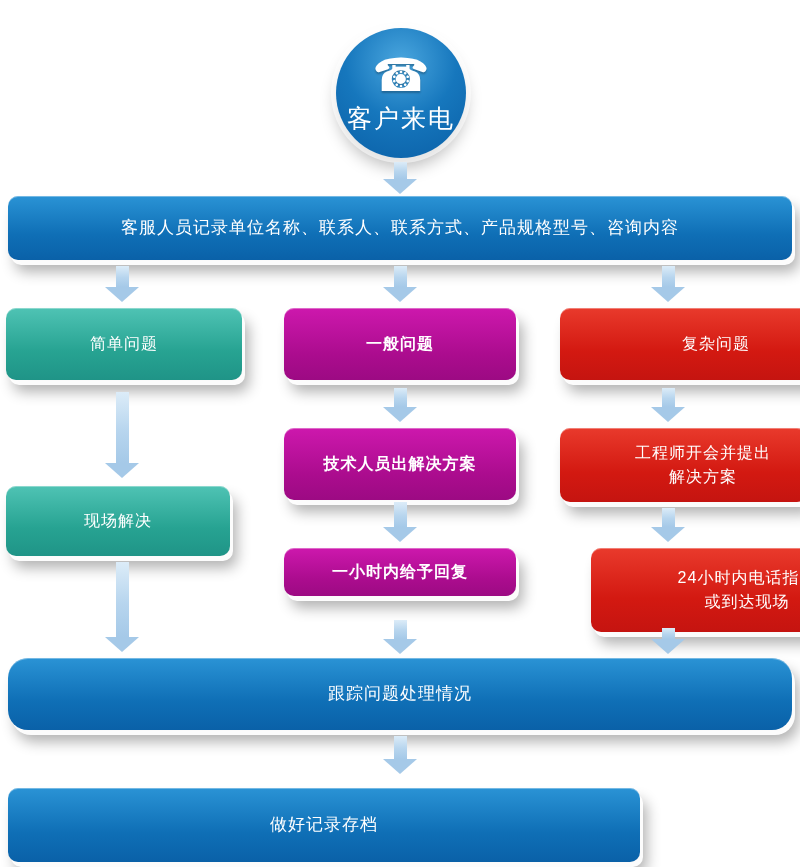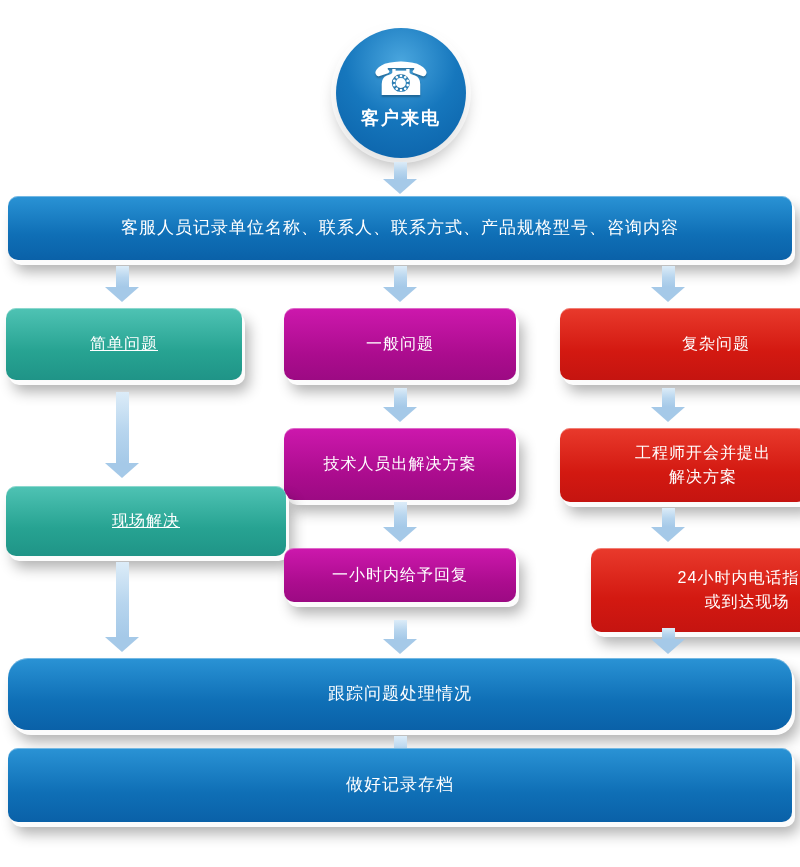--- a/index.html
+++ b/index.html
@@ -27,22 +27,22 @@
     letter-spacing: 1px;
     box-shadow:
       3px 5px 0 rgba(255, 255, 255, 0.95),
       7px 12px 14px rgba(0, 0, 0, 0.30),
       inset 0 1px 0 rgba(255, 255, 255, 0.35);
   }
   .bar { font-size: 17px; }
   .box { font-size: 16px; }
 
   .blue    { background: linear-gradient(180deg, #2a93d5 0%, #0f6fb6 60%, #0a61a8 100%); }
-  .teal    { background: linear-gradient(180deg, #4fc3b4 0%, #27a392 60%, #1f9487 100%); text-decoration: underline; }
-  .magenta { background: linear-gradient(180deg, #cd18ad 0%, #ab0c8e 65%, #9c0a83 100%); }
+  .teal    { background: linear-gradient(180deg, #4fc3b4 0%, #27a392 60%, #1f9487 100%); }
+  .magenta { background: linear-gradient(180deg, #cd18ad 0%, #ab0c8e 65%, #9c0a83 100%); font-weight: bold; }
   .red     { background: linear-gradient(180deg, #e93a2c 0%, #d31911 60%, #c51410 100%); padding-left: 39px; }
 
   
   .circle {
     position: absolute;
     border-radius: 50%;
     display: flex;
     flex-direction: column;
     align-items: center;
     justify-content: center;
@@ -52,22 +52,22 @@
       0 0 0 5px rgba(255, 255, 255, 0.55),
       0 10px 16px rgba(0, 0, 0, 0.25);
   }
   .phone-glyph {
     font-size: 46px;
     line-height: 1;
     margin-bottom: 4px;
     text-shadow: 0 2px 2px rgba(0,0,0,0.25);
   }
   .circle-label {
-    font-size: 18px;
-    font-weight: bold;
+    font-size: 25px;
+    font-weight: normal;
     letter-spacing: 2px;
   }
 
   
   .arrow {
     position: absolute;
     width: 34px;
     display: flex;
     flex-direction: column;
     align-items: center;
@@ -141,34 +141,34 @@
     <div class="head"></div>
   </div>
 
   <div class="node box magenta" style="left:284px; top:428px; width:232px; height:72px;">
     <span>技术人员出解决方案</span>
   </div>
   <div class="node box red" style="left:560px; top:428px; width:208px; height:74px;">
     <span>工程师开会并提出
 解决方案</span>
   </div>
-  <div class="node box teal" style="left:6px; top:486px; width:280px; height:70px;">
+  <div class="node box teal" style="left:6px; top:486px; width:224px; height:70px;">
     <span>现场解决</span>
   </div>
 
   <div class="arrow" style="left:383px; top:502px; height:40px;">
     <div class="stem"></div>
     <div class="head"></div>
   </div>
   <div class="arrow" style="left:651px; top:508px; height:34px;">
     <div class="stem"></div>
     <div class="head"></div>
   </div>
 
-  <div class="node box magenta" style="left:284px; top:548px; width:232px; height:54px;">
+  <div class="node box magenta" style="left:284px; top:548px; width:232px; height:48px;">
     <span>一小时内给予回复</span>
   </div>
   <div class="node box red" style="left:591px; top:548px; width:234px; height:84px;">
     <span>24小时内电话指导
 或到达现场</span>
   </div>
 
   <div class="arrow" style="left:105px; top:562px; height:90px;">
     <div class="stem"></div>
     <div class="head"></div>
@@ -184,17 +184,17 @@
 
   <div class="node bar blue" style="left:8px; top:658px; width:784px; height:72px;border-radius:20px;">
     <span>跟踪问题处理情况</span>
   </div>
 
   <div class="arrow" style="left:383px; top:736px; height:38px;">
     <div class="stem"></div>
     <div class="head"></div>
   </div>
 
-  <div class="node bar blue" style="left:8px; top:748px; width:784px; height:74px;">
+  <div class="node bar blue" style="left:8px; top:788px; width:632px; height:74px;">
     <span>做好记录存档</span>
   </div>
 
 </div>
 
 </body></html>

